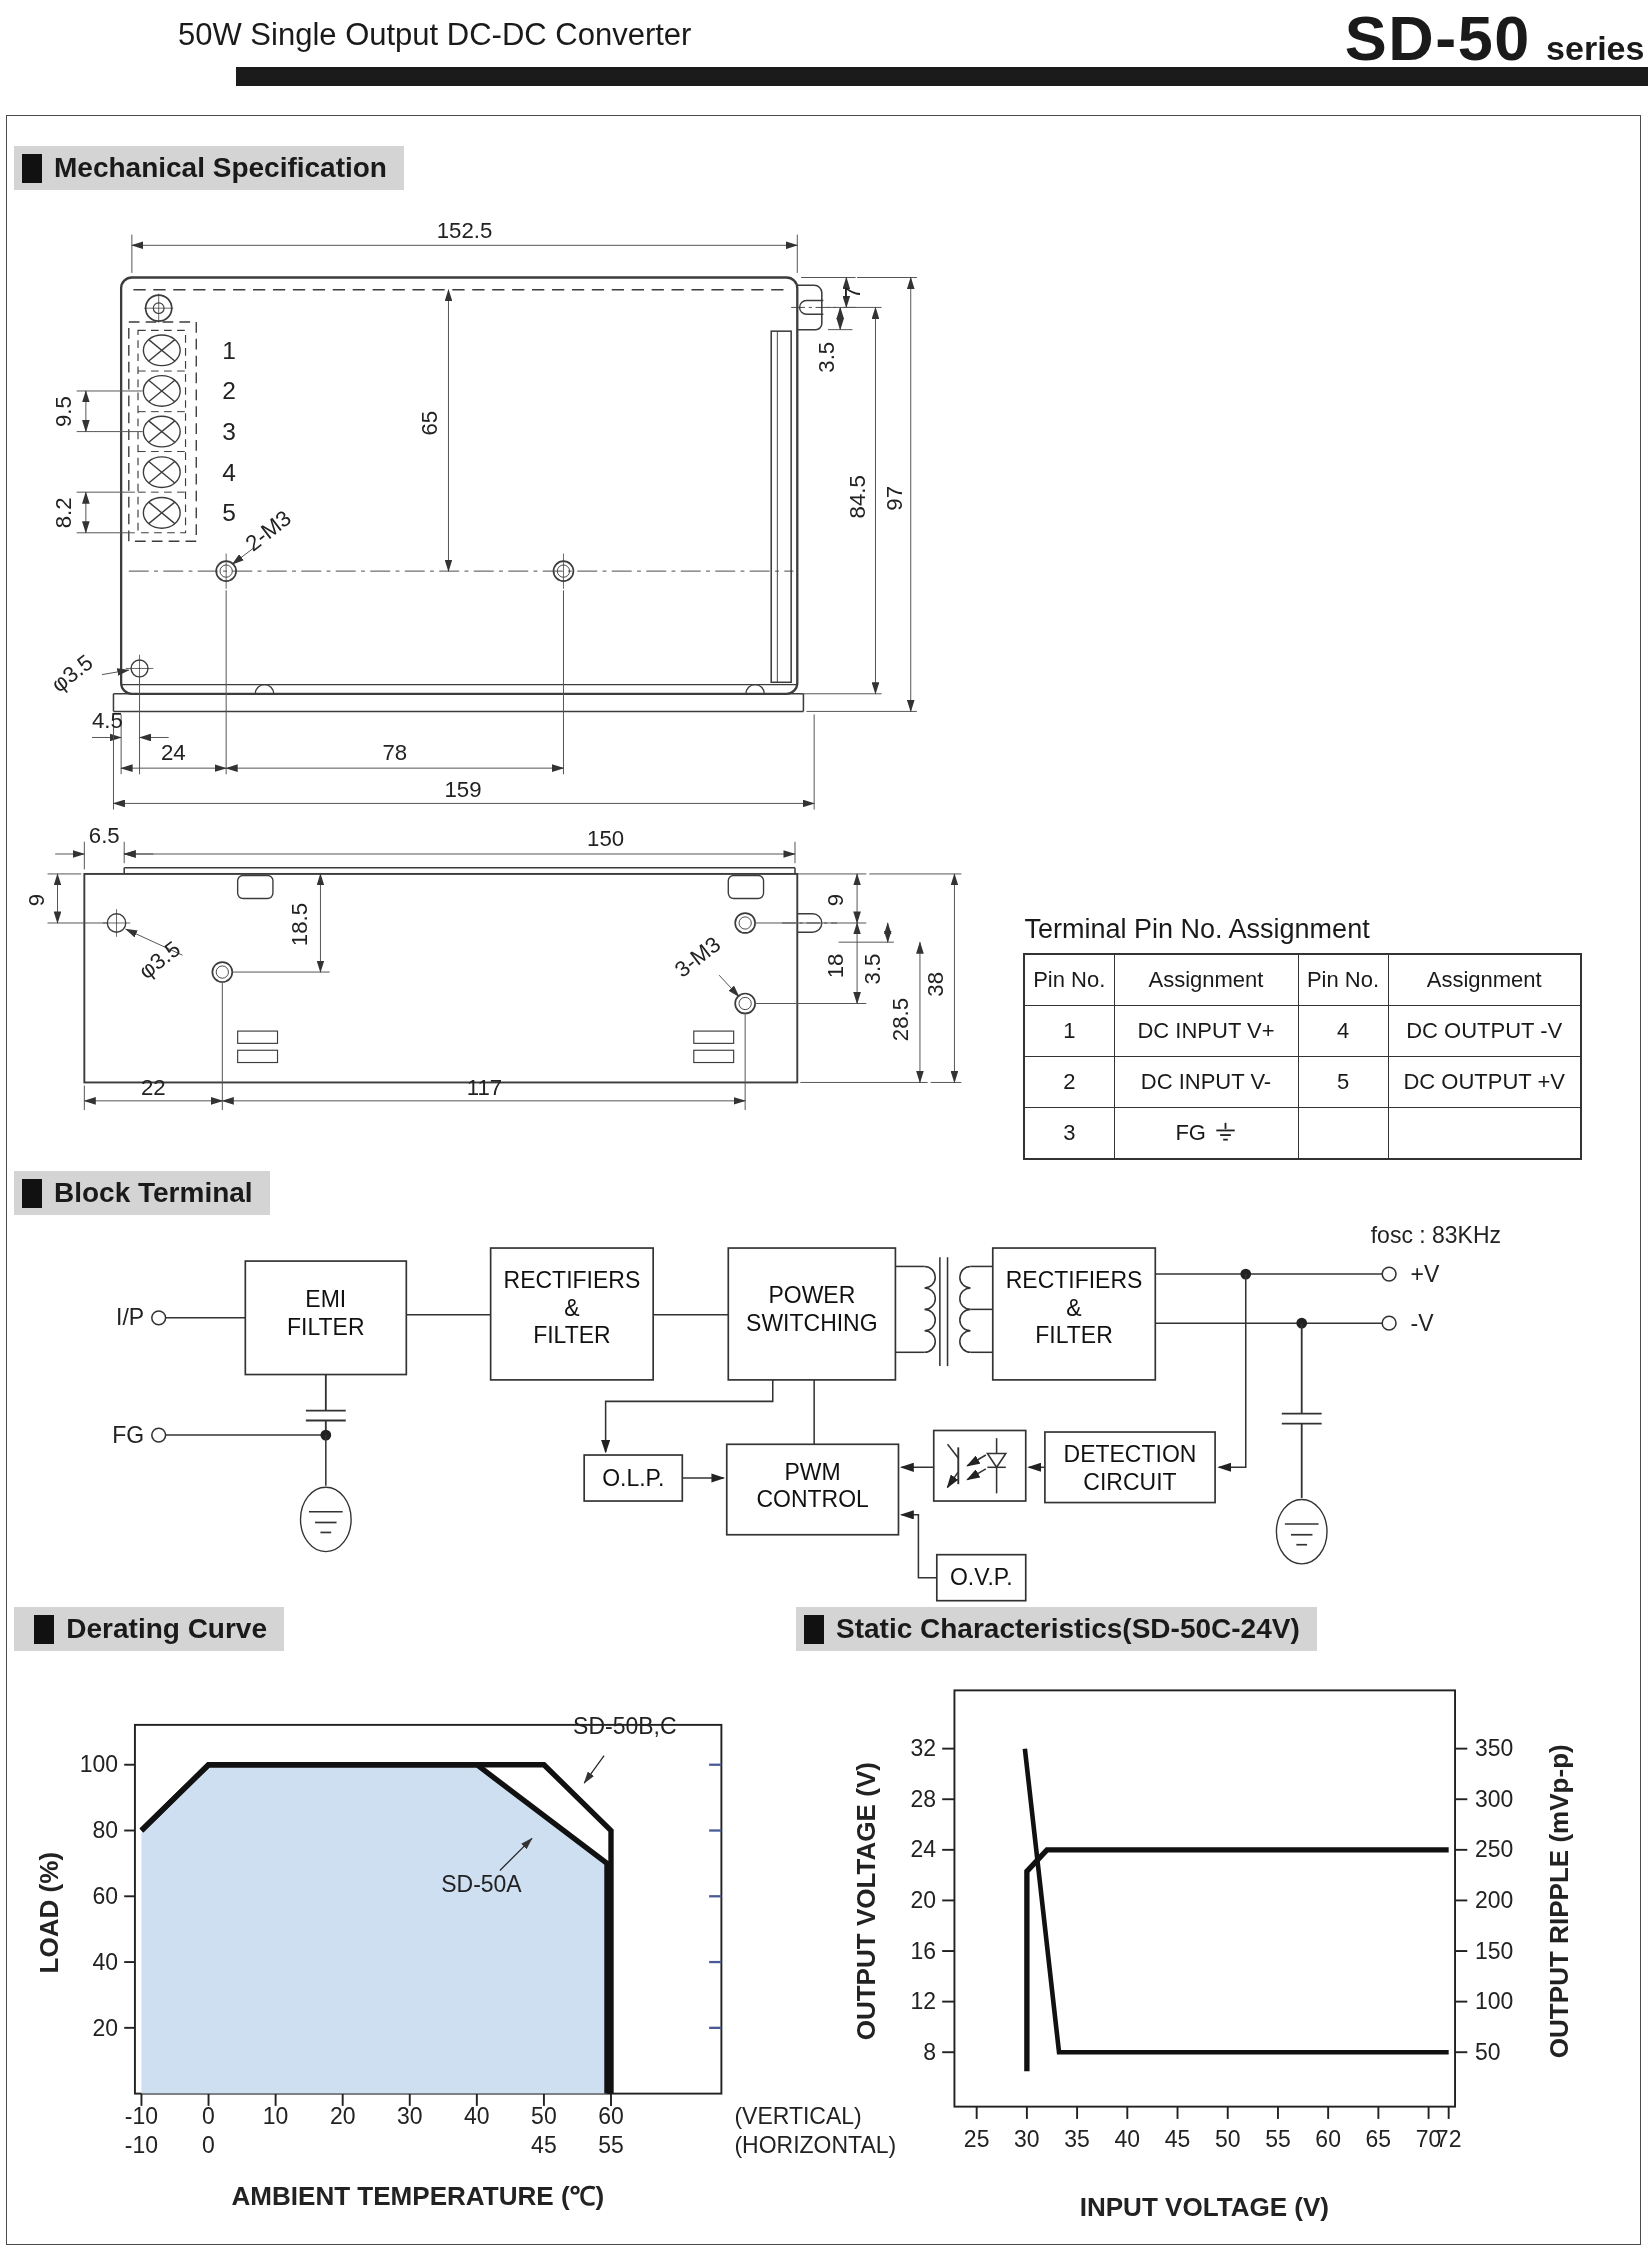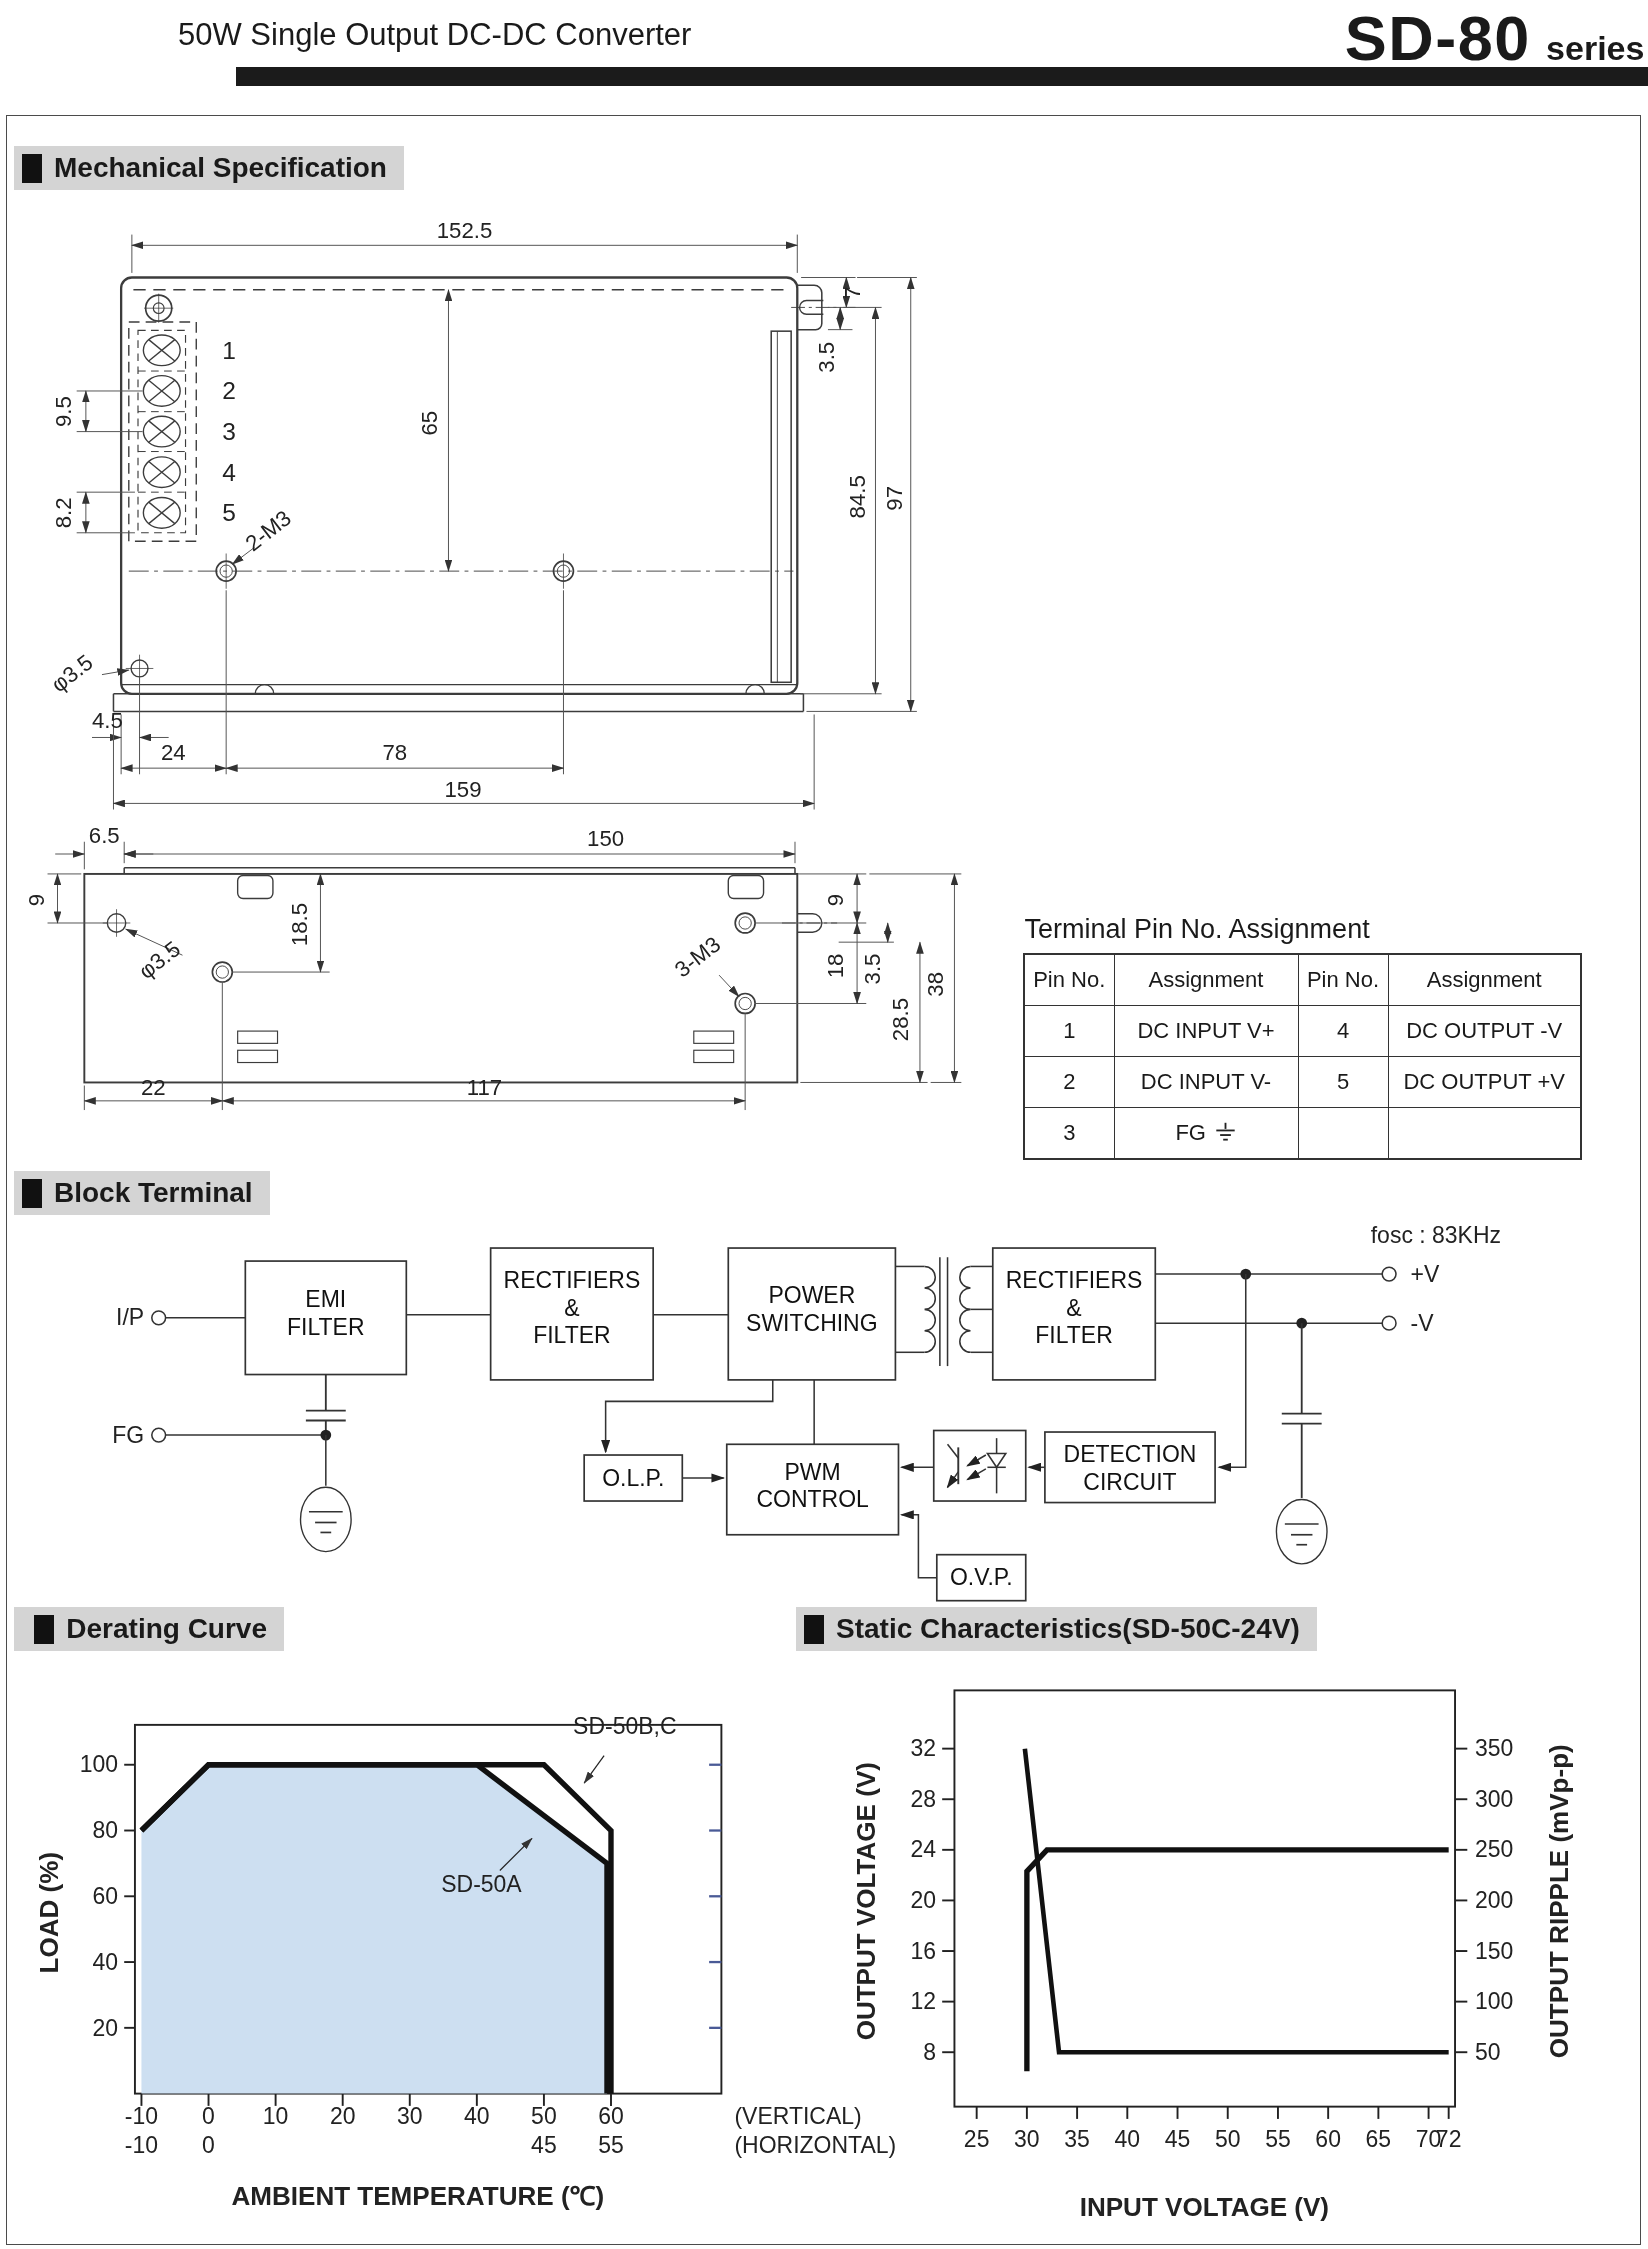--- a/index.html
+++ b/index.html
@@ -29,21 +29,21 @@
   table.pins{border:2.3px solid #333;}
   .fg-cell{display:inline-flex;align-items:center;gap:7.7px;justify-content:center;}
 </style>
 </head>
 <body>
 
 <div class="page">
 
   <div class="doc-title">50W Single Output DC-DC Converter</div>
   <div class="brand">
-    <span class="model">SD-80</span>
+    <span class="model">SD-50</span>
     <span class="series">series</span>
   </div>
   <div class="title-bar"></div>
   <div class="frame"></div>
 
   <div class="sec-header" style="left:14px;top:146px;">
     <span class="sec-sq"></span>
     <span>Mechanical Specification</span>
   </div>
   <div class="sec-header" style="left:14px;top:1171px;">

